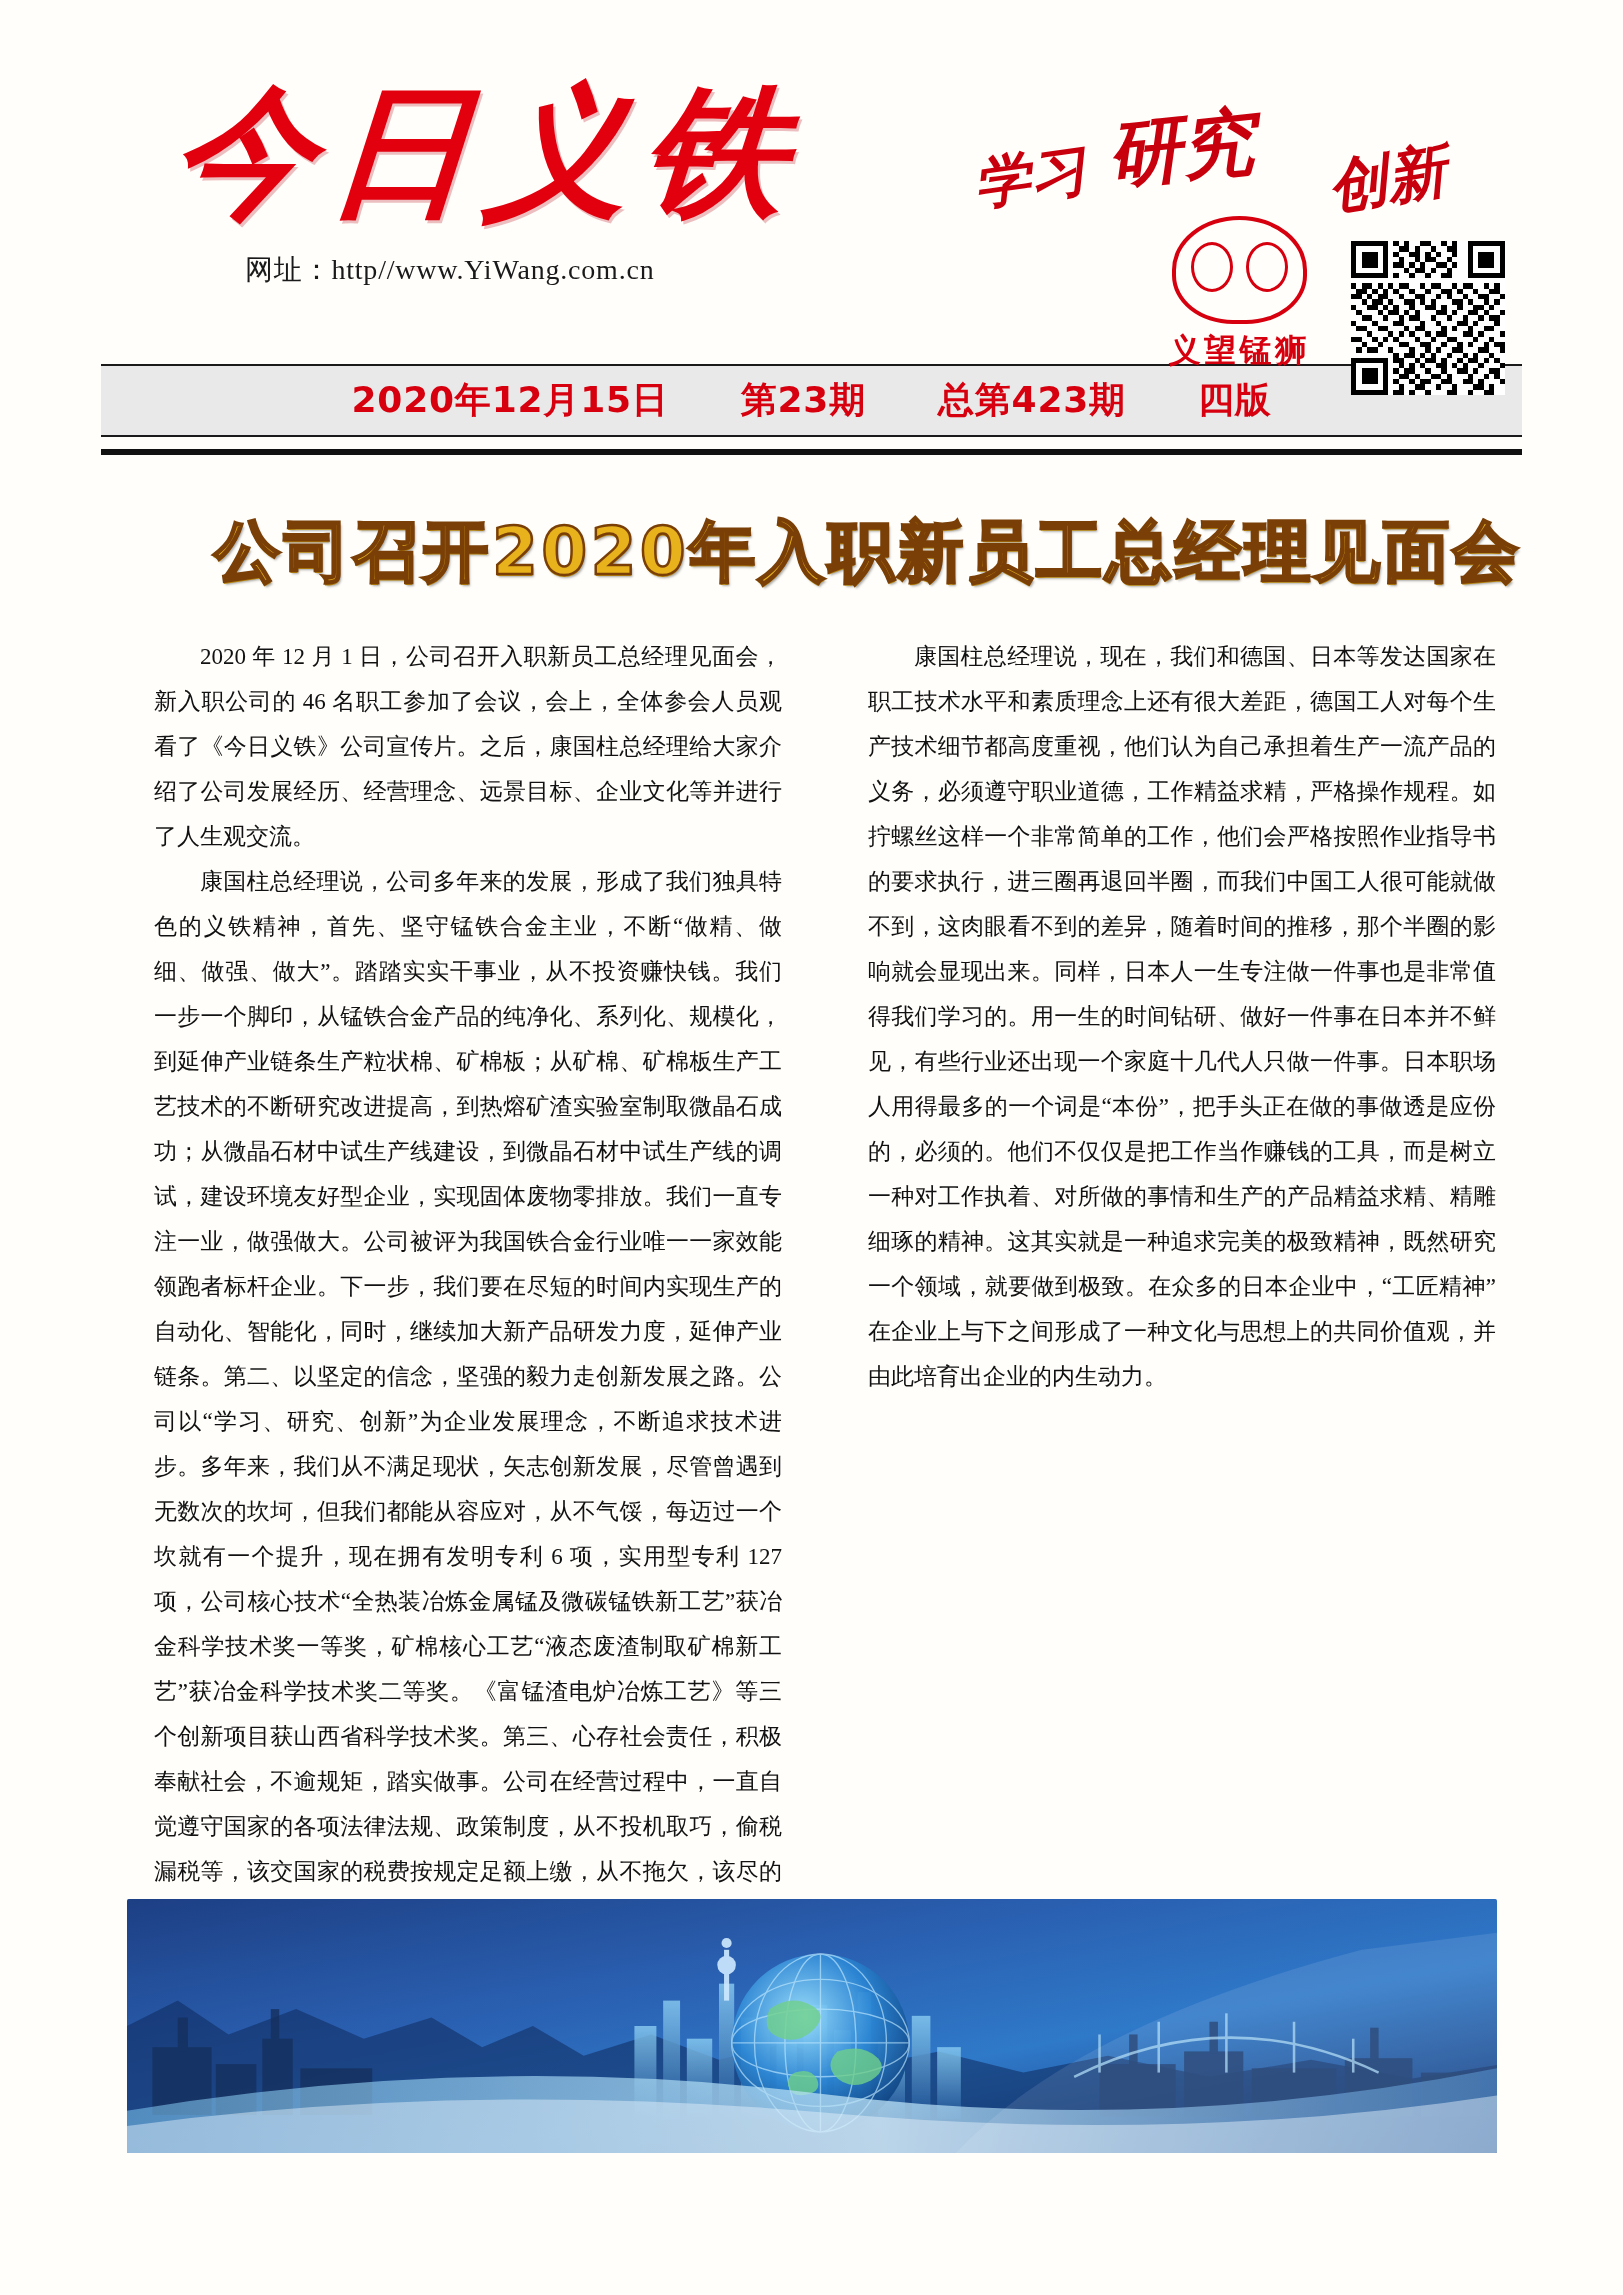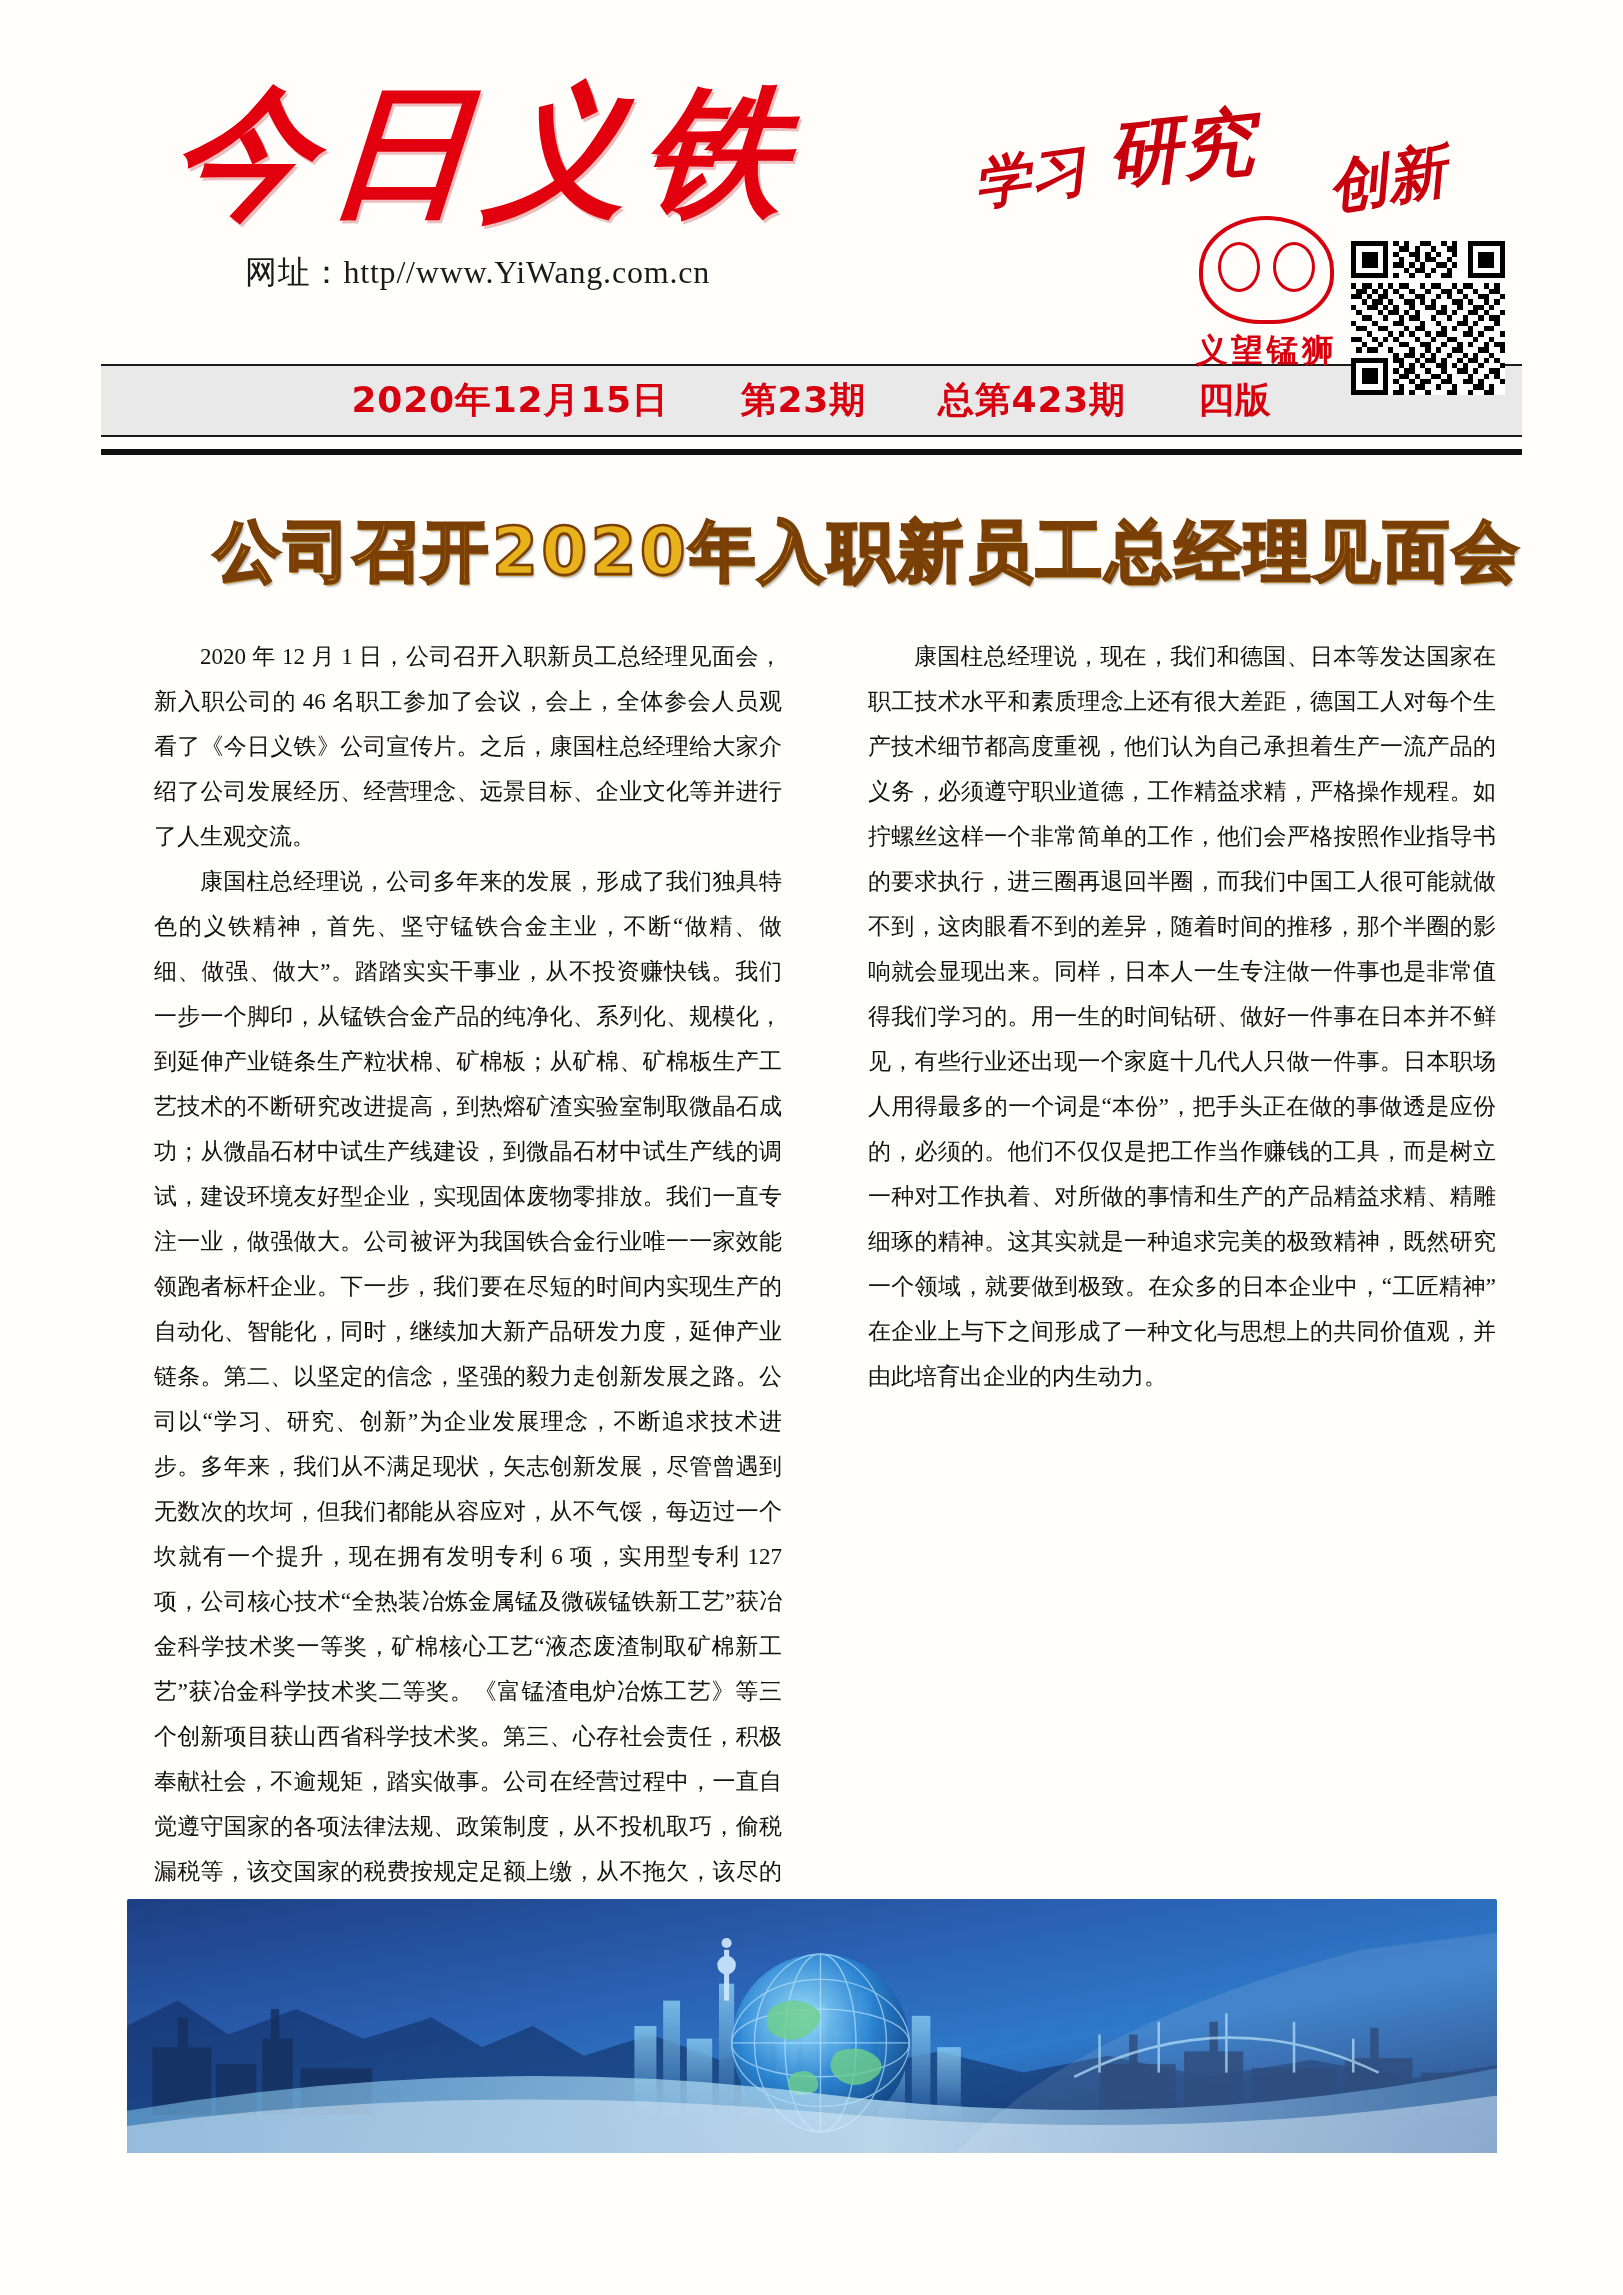--- a/index.html
+++ b/index.html
@@ -43,21 +43,21 @@
     letter-spacing: 15px;
     line-height: 1;
     text-shadow: 2.5px 2.5px 0 rgba(180,0,10,0.25);
     font-style: italic;
     transform: skewX(-4deg);
     white-space: nowrap;
   }
   .logo-url {
     margin-top: 29px;
     margin-left: 72px;
-    font-size: 32px;
+    font-size: 28px;
     color: #1a1a1a;
     font-family: "Liberation Serif", serif;
     letter-spacing: 0.8px;
     white-space: nowrap;
   }
   .calligraphy {
     position: absolute;
     top: 93px;
     left: 964px;
     width: 541px;
@@ -70,21 +70,21 @@
     font-style: italic;
     font-weight: 700;
     white-space: nowrap;
   }
   .calli-1 { left: 10px; top: 47px; font-size: 56px; transform: rotate(-8deg); }
   .calli-2 { left: 144px; top: 6.8px; font-size: 73px; transform: rotate(-6deg); }
   .calli-3 { left: 364px; top: 47px; font-size: 59px; transform: rotate(-9deg); }
 
   .brand-seal {
     position: absolute;
-    left: 1161px;
+    left: 1134px;
     top: 216px;
     width: 211px;
     text-align: center;
   }
   .seal-circle {
     width: 127px;
     height: 100px;
     margin: 0 auto;
     border: 4.2px solid #d6000f;
     border-radius: 50% 50% 45% 45%;

